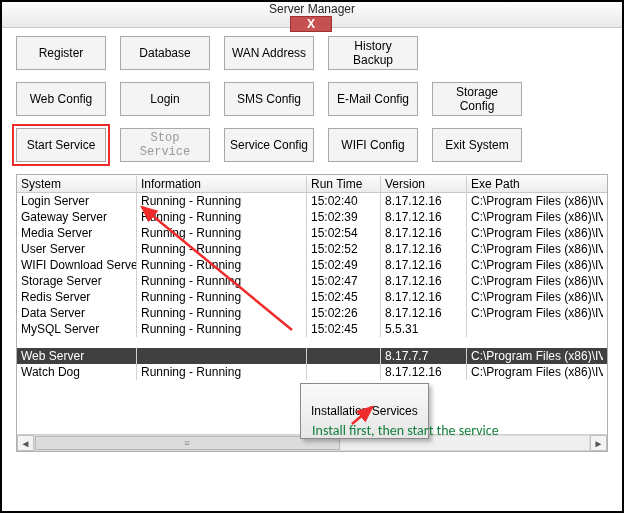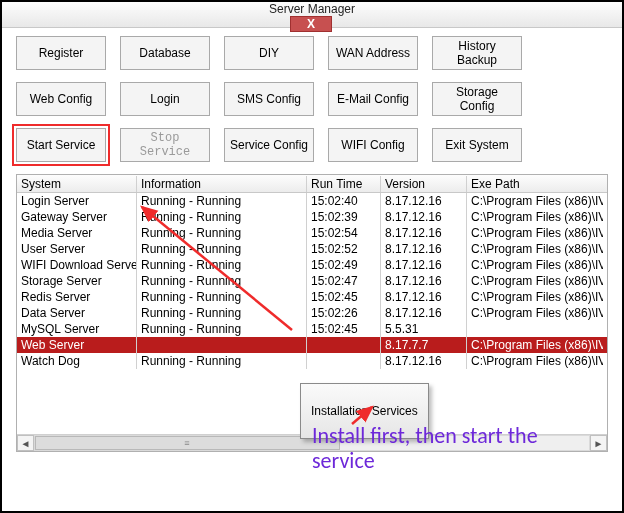--- a/index.html
+++ b/index.html
@@ -104,21 +104,21 @@
     line-height: 14px;
   }
   .th { font-weight: normal; color:#000; }
   .c0 { width: 120px; }
   .c1 { width: 170px; }
   .c2 { width: 74px; }
   .c3 { width: 86px; }
   .c4 { width: 136px; border-right:none; }
   .tablebody { }
   .tr { display:flex; align-items:center; }
-  .tr.sel { background: #b91c1c; color:#fff; }
+  .tr.sel { background: #404040; color:#fff;margin-top:11px; }
   .tr.sel .td { color:#fff; }
   .hscroll {
     position:absolute;
     bottom:0; left:0; right:0;
     height:17px;
     background:#f0f0f0;
     border-top:1px solid #d0d0d0;
     display:flex;
     align-items:center;
   }
@@ -137,22 +137,22 @@
     padding: 20px 10px;
     font-size: 12px;
     z-index: 5;
     left: 298px;
     top: 381px;
   }
   
   svg.anno { position:absolute; left:0; top:0; pointer-events:none; z-index:10; }
   .anno-text {
     position:absolute;
-    color:#6d28d9;
-    font-size:22px;
+    color:#15803d;
+    font-size:14px;
     font-family: Calibri, Arial, sans-serif;
     z-index:11;
     line-height:1.15;
     left: 310px;
     top: 421px;
     width: 250px;
   }
 </style>
 </head>
 <body>
@@ -167,23 +167,20 @@
   </div>
 
   <div class="workarea">
 
     <div class="btnrow">
       <div class="btn">
           <span>Register</span>
         </div>
       <div class="btn">
           <span>Database</span>
-        </div>
-      <div class="btn">
-          <span>DIY</span>
         </div>
       <div class="btn">
           <span>WAN Address</span>
         </div>
       <div class="btn">
           <span>History Backup</span>
         </div>
     </div>
 
     <div class="btnrow">

